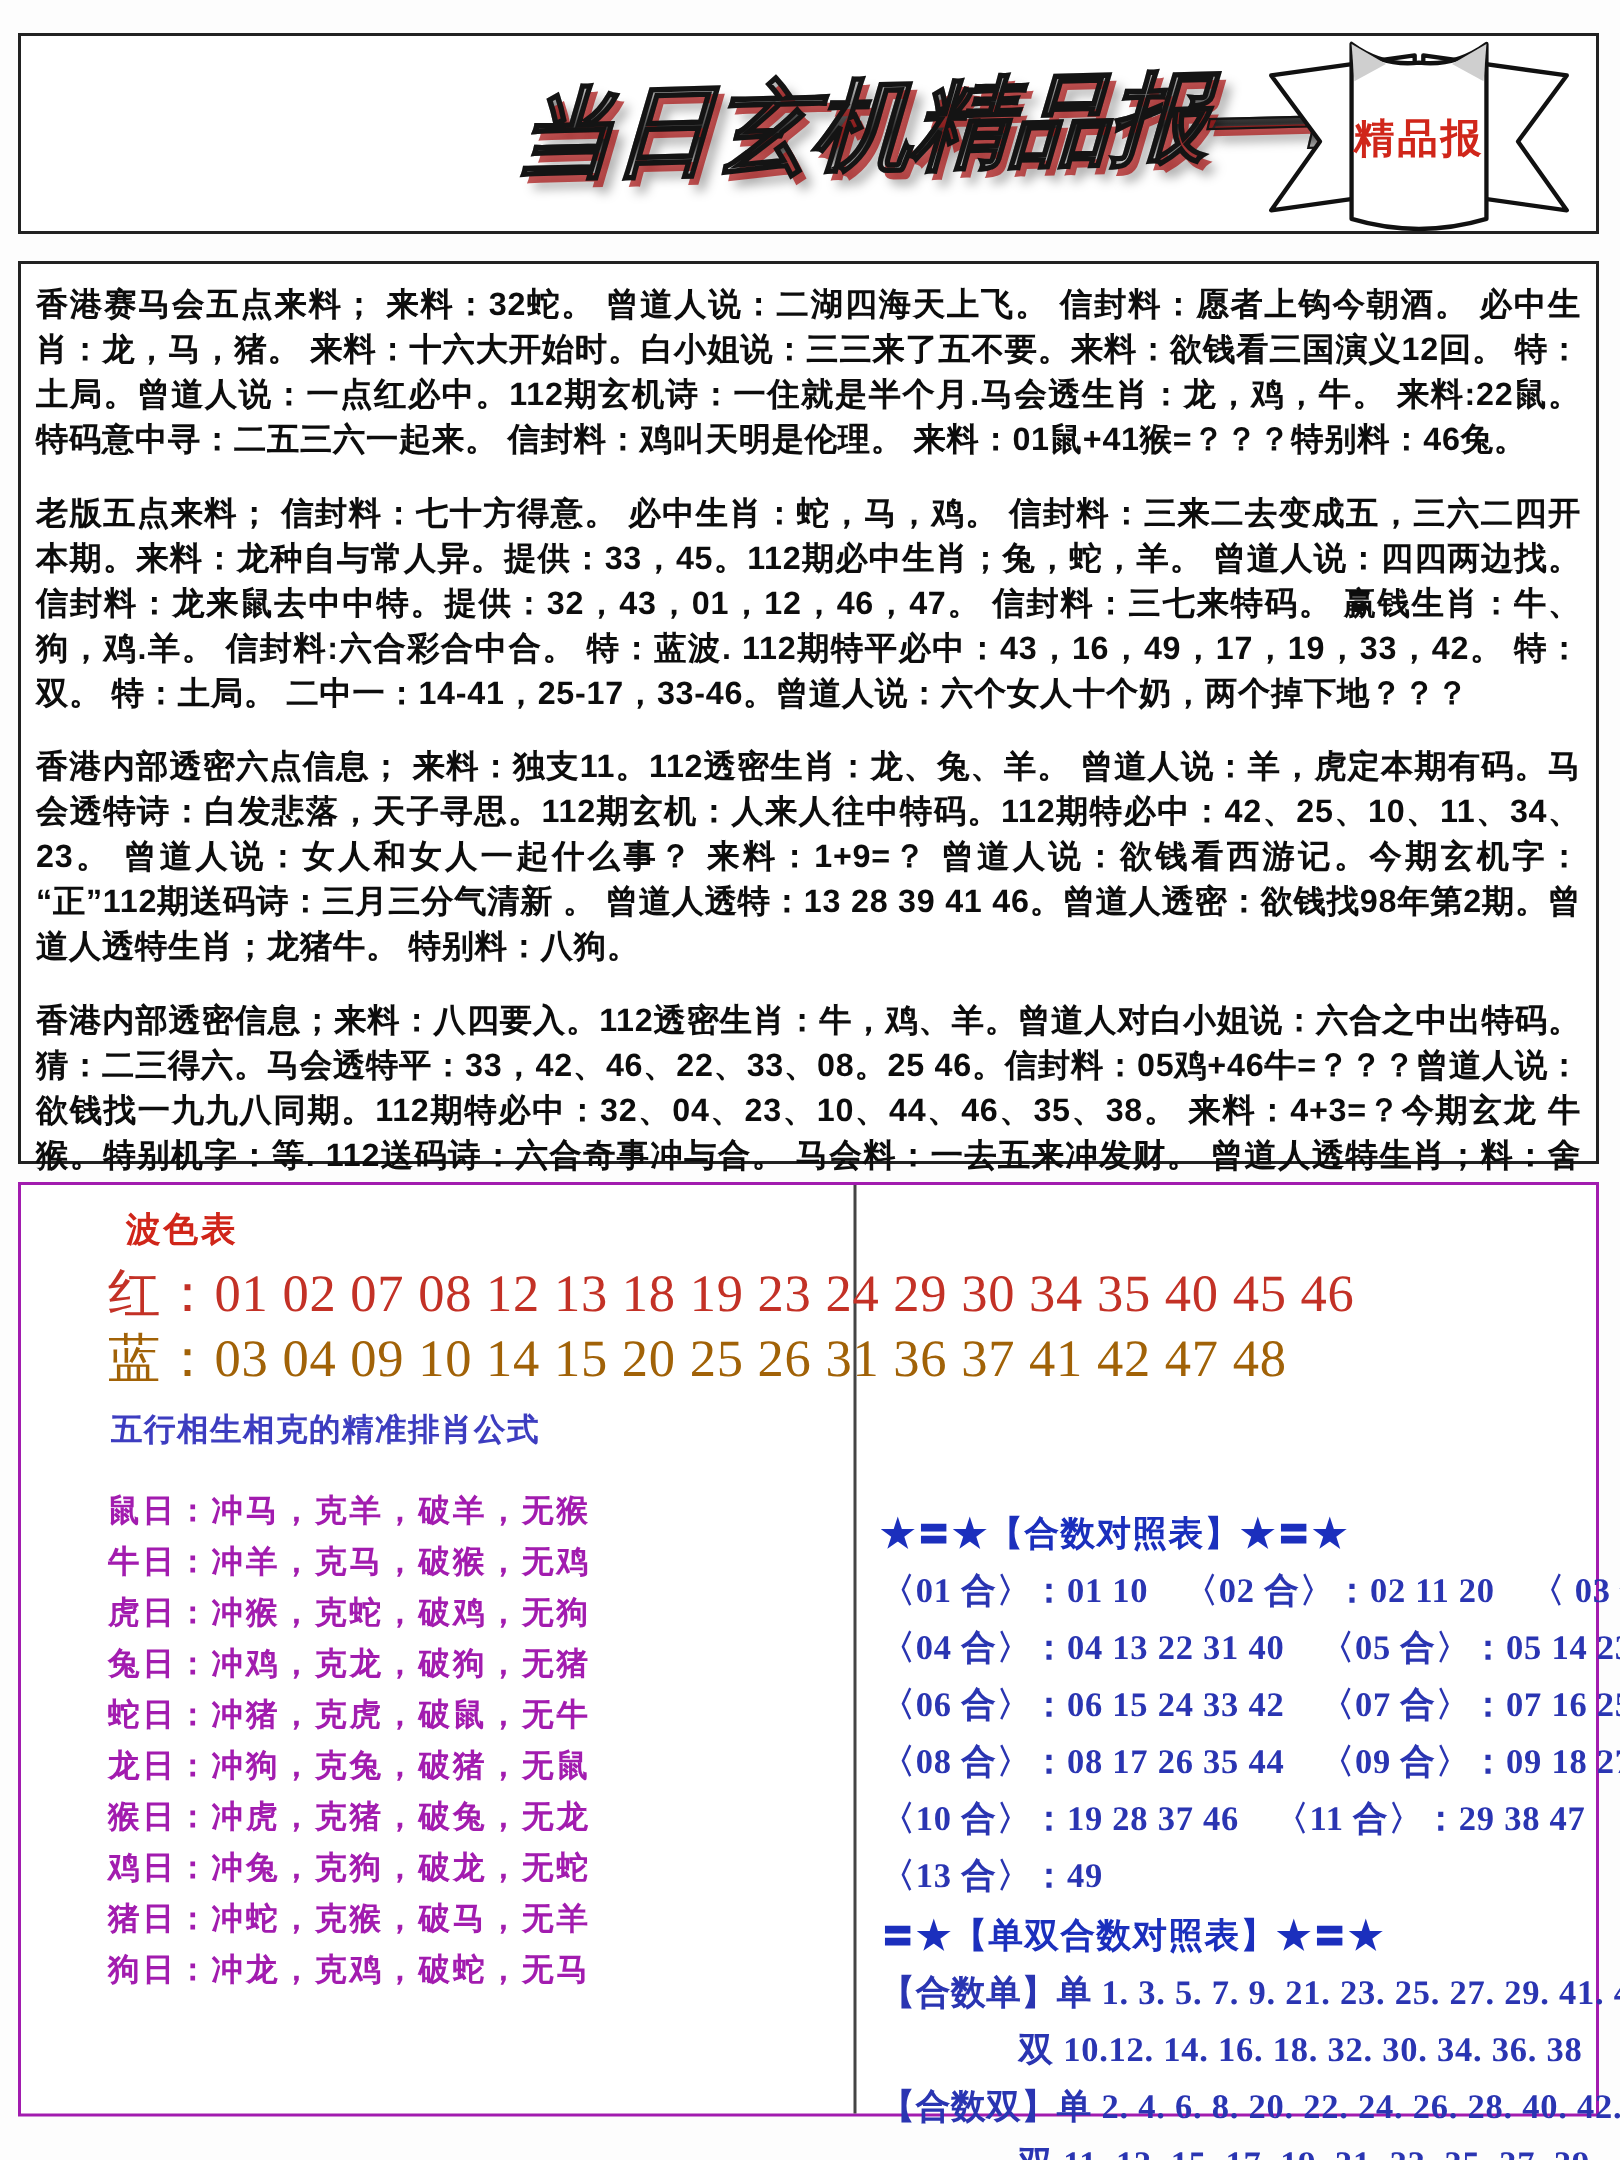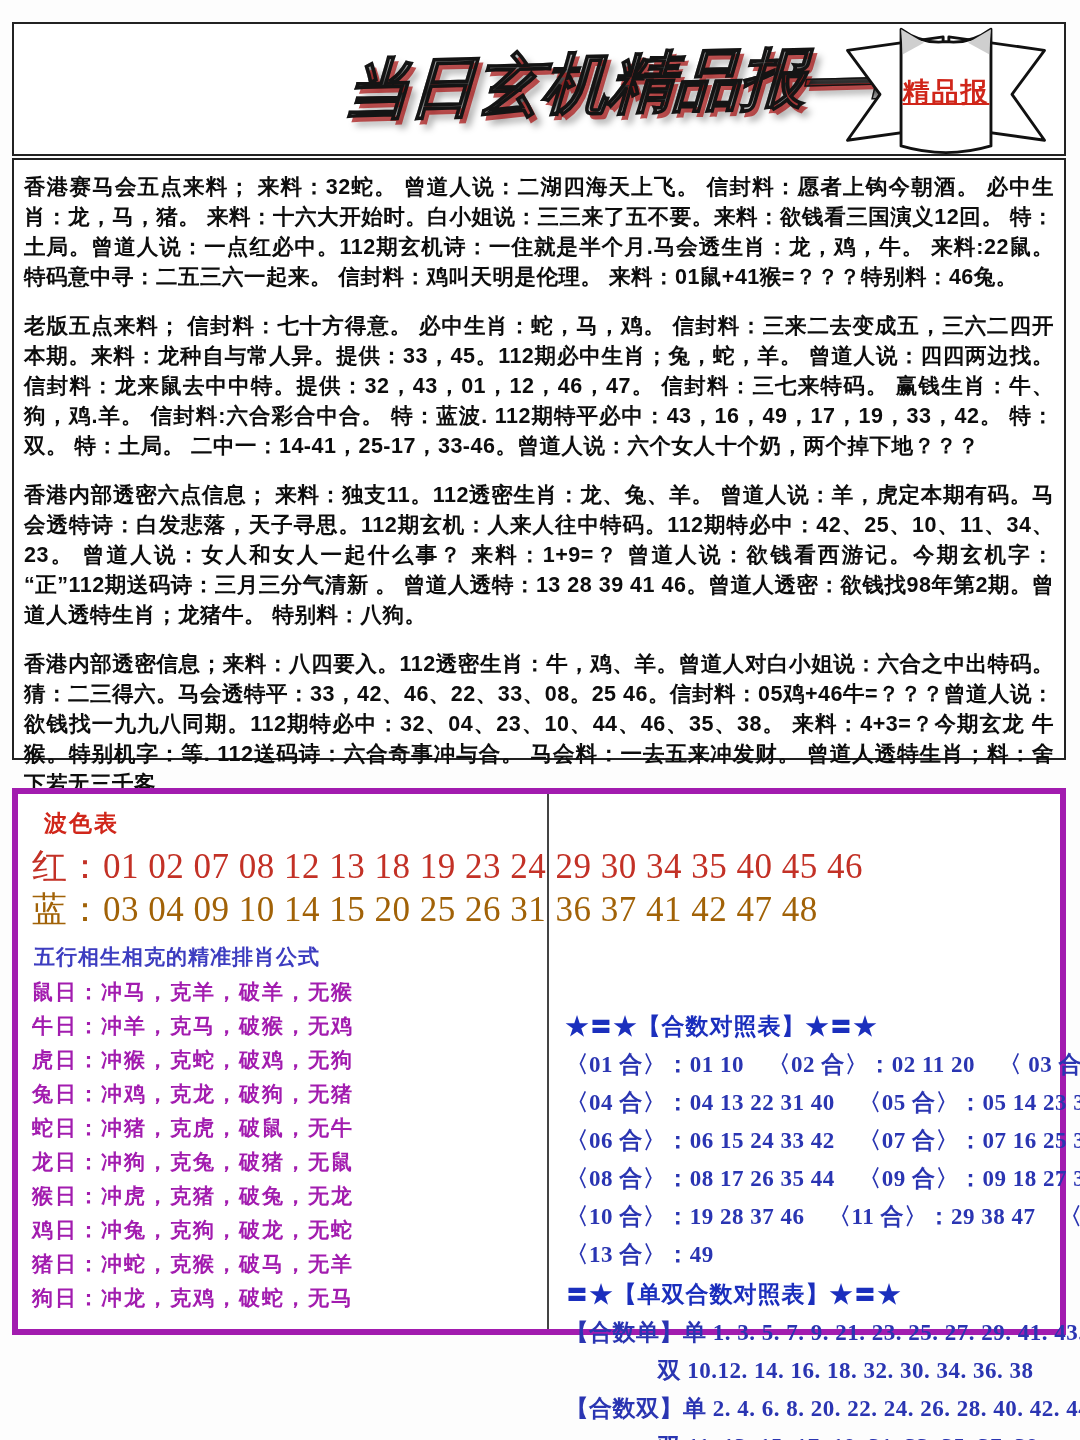--- a/index.html
+++ b/index.html
@@ -19,51 +19,52 @@
     background:linear-gradient(180deg,#f2f2f2 0%,#8d8d8d 30%,#2e2e2e 55%,#d8d8d8 80%,#777 100%);
     -webkit-background-clip:text; background-clip:text; color:transparent;
     -webkit-text-stroke:1.5px #141414;
     text-shadow:4px 5px 0 rgba(170,25,25,0.75), 8px 9px 7px rgba(0,0,0,0.35);
     white-space:nowrap;
   }
   .ribbon { position:absolute; right:8px; top:-10px; width:220px; height:152px; }
   .ribbon svg { width:100%; height:100%; }
   .ribbon-label {
     position:absolute; left:50%; top:78px; transform:translate(-50%,-50%);
-    color:#d0261a; font-size:27px; font-weight:bold; letter-spacing:2px; white-space:nowrap;text-decoration:underline;
+    color:#d0261a; font-size:27px; font-weight:bold; letter-spacing:2px; white-space:nowrap;
   }
 
   
   .main-box {
-    position:absolute; left:12px; right:14px; top:158px; height:602px;
+    position:absolute; left:12px; right:14px; top:174px; height:602px;
     border:2px solid #222; background:#fff;
     padding:12px 10px 6px 10px;
   }
   .para {
     font-size:21.5px; line-height:30px; font-weight:700; color:#0d0d0d;
     text-align:justify; letter-spacing:0.5px; margin-bottom:19px;
   }
   .para:last-child { margin-bottom:0; }
 
   
   .bottom-box {
-    position:absolute; left:12px; right:14px; top:788px; height:547px;
-    border:6px solid #a21caf; background:#fff;
+    position:absolute; left:12px; right:14px; top:788px; height:623px;
+    border:2px solid #a21caf; background:#fff;
     display:flex;
+    padding-left:44px;
   }
   .col-left { width:51%; border-right:2px solid #444; padding:10px 10px 0 14px; }
   .col-right { flex:1; padding:212px 6px 0 16px; }
 
   .bose-title { color:#d0261a; font-size:23px; font-weight:bold; letter-spacing:2px; margin:4px 0 6px 12px; }
   .bose-row { font-family:"Liberation Serif", serif; font-size:35px; line-height:43px; white-space:nowrap; font-weight:400; letter-spacing:0.5px; }
   .bose-red   { color:#c33126; }
   .bose-blue  { color:#a16207; }
   .bose-green { color:#2f9e53; }
 
-  .wuxing-title { color:#3d3dc0; font-size:21px; font-weight:bold; letter-spacing:1px; margin:12px 0 4px 2px; }
+  .wuxing-title { color:#3d3dc0; font-size:21px; font-weight:bold; letter-spacing:1px; margin:12px 0 24px 2px; }
   .zodiac-row { color:#a21caf; font-size:21px; line-height:34px; font-weight:600; letter-spacing:2px; white-space:nowrap; }
 
   .hesum-title, .danshuang-title {
     color:#1b2fbd; font-size:23px; font-weight:bold; letter-spacing:1px; line-height:40px; white-space:nowrap;
   }
   .hesum-line {
     color:#2a35b2; font-family:"Liberation Serif", serif; font-size:23px; font-weight:600;
     line-height:38px; white-space:nowrap; letter-spacing:0.5px;
   }
   .danshuang-line {

